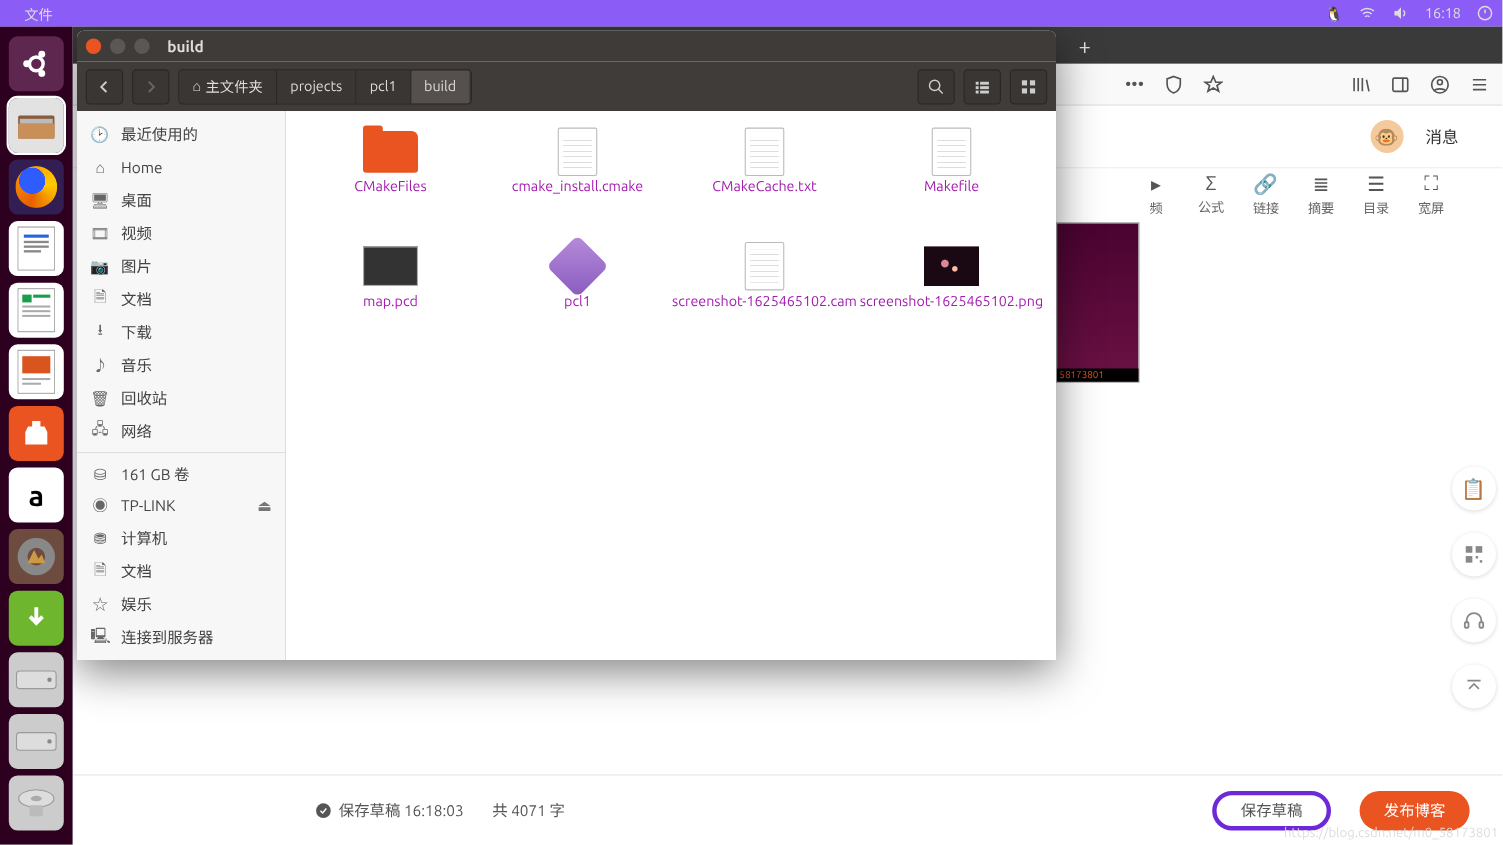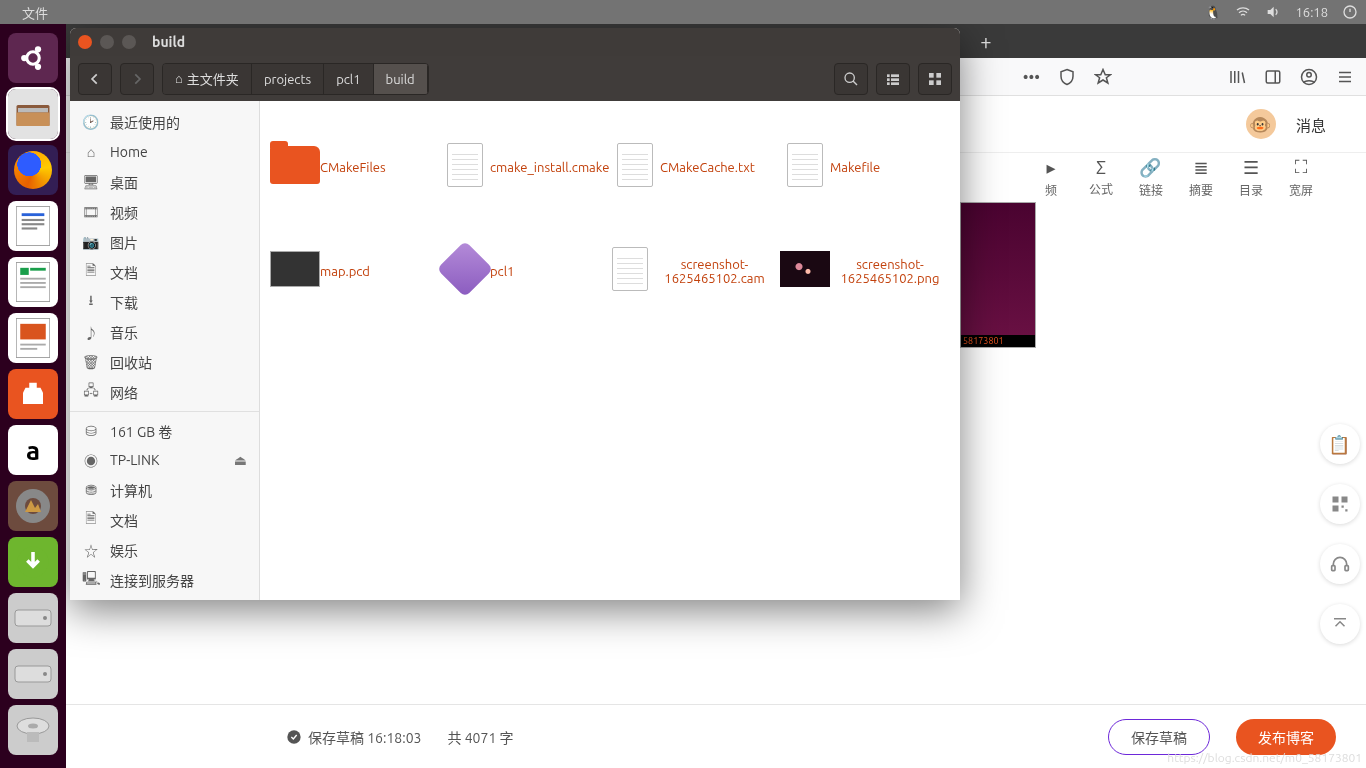--- a/index.html
+++ b/index.html
@@ -1,19 +1,19 @@
 <!DOCTYPE html>
 <html><head>
 <meta charset="utf-8">
 <style>
 * { margin:0; padding:0; box-sizing:border-box; font-family:"Ubuntu","Noto Sans CJK SC",sans-serif; }
 body { width:1366px; height:768px; overflow:hidden; background:#fff; position:relative; }
 
 
-.menubar { position:absolute; top:0; left:0; right:0; height:24px; background:#737373; color:#ddd; display:flex; align-items:center; padding:4px 8px; font-size:13px; z-index:10; }
+.menubar { position:absolute; top:0; left:0; right:0; height:24px; background:#8b5cf6; color:#ddd; display:flex; align-items:center; padding:4px 8px; font-size:13px; z-index:10; }
 .menubar .spacer { flex:1; }
 .menubar span { margin-left:14px; display:inline-flex; align-items:center; }
 
 
 .launcher { position:absolute; top:24px; left:0; width:66px; bottom:0; background:#2c001e; display:flex; flex-direction:column; align-items:center; padding-top:6px; z-index:9; }
 .launcher .tile { width:50px; height:50px; margin:3px 0; border-radius:8px; display:flex; align-items:center; justify-content:center; font-size:26px; }
 .tile.ubuntu { background:#5e2750; color:#fff; }
 .tile.files { background:#e2e2e2; color:#333; outline:2px solid #fff; }
 .tile.firefox { background:#331e54; }
 .tile.writer { background:#fff; }
@@ -38,21 +38,21 @@
 .bgwin .toolbar2{height:50px;border-top:1px solid #eee;display:flex;align-items:flex-start;justify-content:flex-end;padding-right:40px;gap:0;}
 .tb2{width:50px;height:48px;display:flex;flex-direction:column;align-items:center;justify-content:center;color:#666;font-size:12px;gap:3px;}
 .tb2 .ic{font-size:18px;color:#555;}
 .bgwin .content{position:absolute;top:178px;right:330px;}
 .pink-thumb{width:76px;height:146px;background:linear-gradient(#4a0330,#6b1144);border:1px solid #aaa;position:relative;}
 .pink-thumb .badge{position:absolute;bottom:0;left:0;right:0;background:#000;color:#e95420;font-size:9px;padding:1px 2px;}
 .bgwin .footer{position:absolute;bottom:0;left:0;right:0;height:64px;border-top:1px solid #e5e5e5;display:flex;align-items:center;padding:0 30px 0 220px;gap:26px;}
 .footer .status{color:#555;font-size:14px;display:flex;align-items:center;gap:6px;}
 .footer .spacer{flex:1;}
 .btn{height:36px;padding:0 22px;border-radius:18px;display:flex;align-items:center;font-size:14px;cursor:default;}
-.btn.ghost{border:1px solid #6d28d9;color:#555;background:#fff;}
+.btn.ghost{border:4px solid #6d28d9;color:#555;background:#fff;}
 .btn.primary{background:#e95420;color:#ffffff;}
 .sidetools{position:absolute;right:6px;top:400px;display:flex;flex-direction:column;gap:20px;}
 .sidetool{width:40px;height:40px;border-radius:50%;background:#fff;box-shadow:0 1px 4px rgba(0,0,0,.15);display:flex;align-items:center;justify-content:center;color:#888;font-size:18px;}
 .watermark{position:absolute;right:4px;bottom:4px;color:#ddd;font-size:12px;margin-top:29px;}
 
 
 .nautilus { position:absolute; top:28px; left:70px; width:890px; height:572px; background:#f7f7f7; box-shadow:0 10px 40px rgba(0,0,0,.5); z-index:5; border-radius:6px 6px 0 0; overflow:hidden;}
 .nautilus .titlebar{height:28px;background:#3f3b39;display:flex;align-items:center;padding:0 8px;gap:8px;}
 .wbtn{width:14px;height:14px;border-radius:50%;}
 .wbtn.close{background:#e95420;} .wbtn.min{background:#5b5755;} .wbtn.max{background:#5b5755;}
@@ -65,21 +65,21 @@
 .pathseg.active{background:#55504d;}
 .pathseg .home-ic{margin-right:4px;}
 .toolbar .spacer{flex:1;}
 .nautilus .body{display:flex;height:calc(100% - 73px);}
 .places{width:190px;background:#f7f7f7;border-right:1px solid #ddd;padding:6px 0;overflow-y:auto;}
 .place{height:30px;display:flex;align-items:center;padding:0 12px;gap:10px;color:#444;font-size:14px;}
 .place .ic{width:18px;text-align:center;color:#666;}
 .place .eject{margin-left:auto;color:#777;}
 .place.sep{border-top:1px solid #e0e0e0;margin-top:4px;padding-top:4px;height:34px;}
 .filegrid{flex:1;background:#fff;padding:16px 10px;display:grid;grid-template-columns:repeat(4,1fr);grid-auto-rows:100px;gap:4px 0;align-content:start;}
-.fileitem{display:flex;align-items:center;text-align:center;font-size:13px;color:#c2410c;}
+.fileitem{display:flex;flex-direction:column;align-items:center;text-align:center;font-size:13px;color:#a21caf;}
 .ficon{width:50px;height:42px;margin-bottom:4px;display:flex;align-items:center;justify-content:center;}
 .folder-ic{width:50px;height:38px;background:#e95420;border-radius:3px 6px 3px 3px;position:relative;}
 .folder-ic::before{content:"";position:absolute;top:-5px;left:0;width:18px;height:7px;background:#e95420;border-radius:3px 3px 0 0;}
 .text-ic{width:36px;height:44px;background:#fff;border:1px solid #bbb;border-radius:2px;background-image:repeating-linear-gradient(#fff 0 4px,#ddd 4px 5px);background-position:4px 6px;background-size:calc(100% - 8px) 30px;background-repeat:no-repeat;}
 .exe-ic{width:40px;height:40px;transform:rotate(45deg);background:linear-gradient(135deg,#b58cd9,#8a5bbf);border-radius:6px;}
 .img-ic{width:50px;height:36px;background:#333;border:1px solid #aaa;display:flex;align-items:center;justify-content:center;}
 .png-ic{width:64px;height:36px;background:#1a0812;position:relative;}
 .png-ic::after{content:"";position:absolute;inset:6px 10px;background:radial-gradient(circle at 30% 40%,#d89 0 3px,transparent 4px),radial-gradient(circle at 60% 60%,#fba 0 2px,transparent 3px);}
 
 svg{display:block;}

